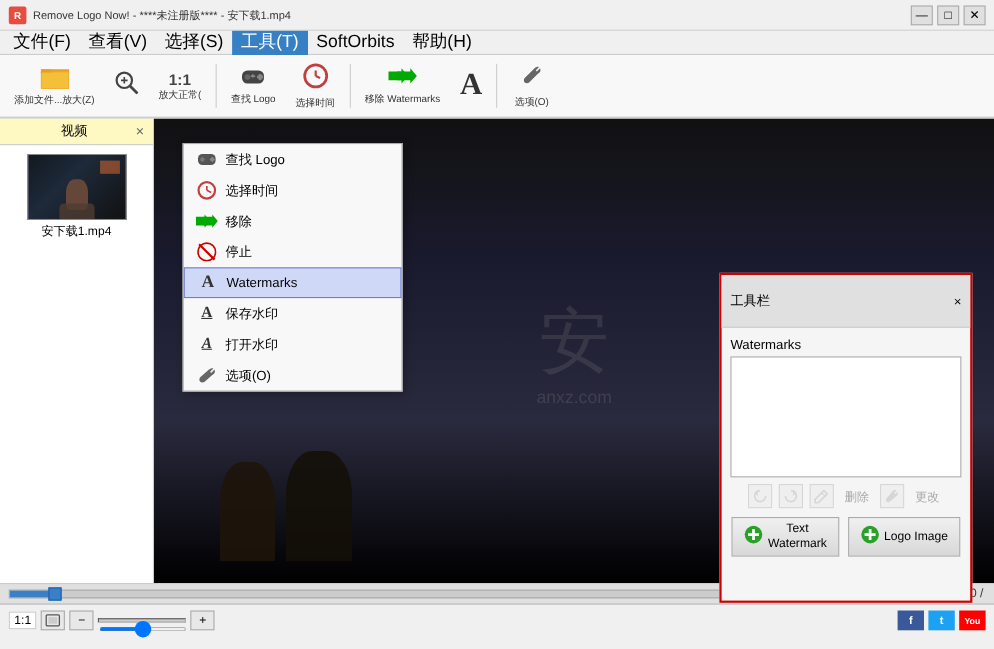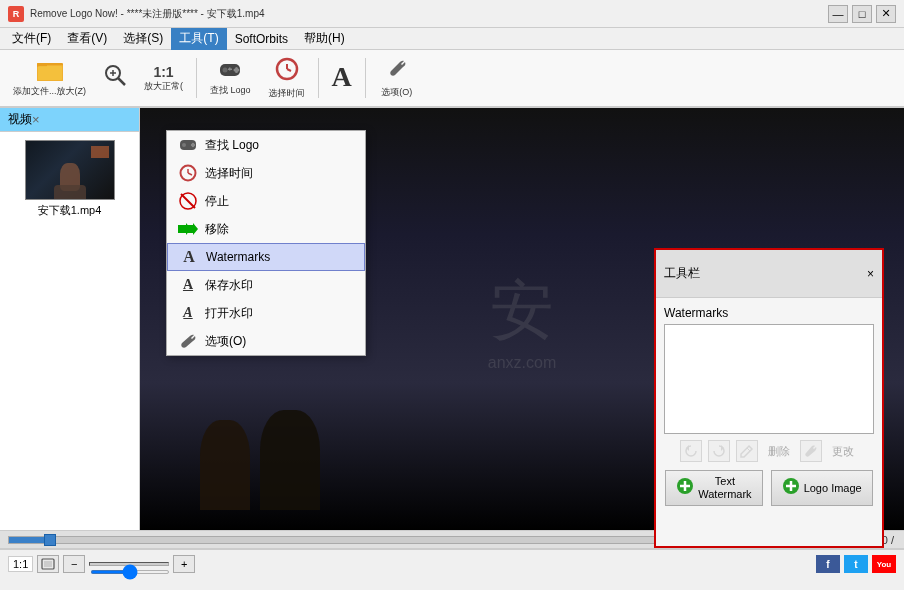--- a/index.html
+++ b/index.html
@@ -50,21 +50,21 @@
     .menu-bar {
       background: #f0f0f0;
       height: 22px;
       display: flex;
       align-items: center;
       border-bottom: 1px solid #ccc;
       padding: 0 4px;
     }
     .menu-item {
       padding: 2px 8px;
-      font-size: 12px;
+      font-size: 16px;
       cursor: pointer;
       height: 22px;
       display: flex; align-items: center;
     }
     .menu-item.highlighted {
       background: #3880c4;
       color: white;
     }
 
     
@@ -99,27 +99,28 @@
 
     
     .left-panel {
       width: 140px;
       background: #fff;
       border-right: 1px solid #ccc;
       display: flex;
       flex-direction: column;
     }
     .panel-header {
-      background: #7dd3fc;
+      background: #fef9c3;
       padding: 3px 8px;
       font-size: 12px;
       border-bottom: 1px solid #ccc;
       display: flex;
-      justify-content: flex-start;
-      align-items: center;
+      justify-content: flex-end;
+      align-items: center;
+      gap: 44px;
     }
     .panel-close {
       cursor: pointer; font-size: 13px; color: #666;
     }
     .video-list {
       flex: 1;
       padding: 8px;
     }
     .video-item {
       display: flex;
@@ -459,20 +460,29 @@
         <circle cx="12" cy="12" r="10" fill="none" stroke="#c04040" stroke-width="2.5"></circle>
         <line x1="12" y1="7" x2="12" y2="12" stroke="#c04040" stroke-width="2"></line>
         <line x1="12" y1="12" x2="16" y2="14" stroke="#c04040" stroke-width="2"></line>
       </svg>
     </span>
     <span style="font-size:9px; color:#333">选择时间</span>
   </div>
 
   <div class="toolbar-divider"></div>
 
+  <div class="toolbar-btn">
+    <span class="toolbar-icon">
+      <svg width="26" height="18" viewBox="0 0 26 18">
+        <polygon points="0,5 12,5 12,2 18,9 12,16 12,13 0,13" fill="#00aa00"></polygon>
+        <polygon points="8,5 20,5 20,2 26,9 20,16 20,13 8,13" fill="#00aa00"></polygon>
+      </svg>
+    </span>
+    <span style="font-size:9px; color:#333">移除 Watermarks</span>
+  </div>
 
   <div class="toolbar-btn" style="min-width:34px">
     <span class="toolbar-icon" style="font-size:28px; font-weight:bold; font-family:serif; color:#333; line-height:1;">A</span>
   </div>
 
   <div class="toolbar-divider"></div>
 
   <div class="toolbar-btn">
     <span class="toolbar-icon">
       <svg width="22" height="22" viewBox="0 0 22 22">
@@ -545,36 +555,36 @@
           <circle cx="9" cy="9" r="7.5" fill="none" stroke="#c04040" stroke-width="2"></circle>
           <line x1="9" y1="5" x2="9" y2="9" stroke="#c04040" stroke-width="1.5"></line>
           <line x1="9" y1="9" x2="13" y2="11" stroke="#c04040" stroke-width="1.5"></line>
         </svg>
       </div>
       <span class="dropdown-item-text">选择时间</span>
     </div>
 
     <div class="dropdown-item">
       <div class="dropdown-item-icon">
+        <svg width="20" height="14" viewBox="0 0 20 14">
+          <polygon points="0,3 8,3 8,1 13,7 8,13 8,11 0,11" fill="#00aa00"></polygon>
+          <polygon points="7,3 15,3 15,1 20,7 15,13 15,11 7,11" fill="#00aa00"></polygon>
+        </svg>
+      </div>
+      <span class="dropdown-item-text">移除</span>
+    </div>
+
+    <div class="dropdown-item">
+      <div class="dropdown-item-icon">
         <svg width="18" height="18" viewBox="0 0 18 18">
           <circle cx="9" cy="9" r="8" fill="none" stroke="#cc0000" stroke-width="1.5"></circle>
           <line x1="2" y1="2" x2="16" y2="16" stroke="#cc0000" stroke-width="2"></line>
         </svg>
       </div>
       <span class="dropdown-item-text">停止</span>
-    </div>
-
-    <div class="dropdown-item">
-      <div class="dropdown-item-icon">
-        <svg width="20" height="14" viewBox="0 0 20 14">
-          <polygon points="0,3 8,3 8,1 13,7 8,13 8,11 0,11" fill="#00aa00"></polygon>
-          <polygon points="7,3 15,3 15,1 20,7 15,13 15,11 7,11" fill="#00aa00"></polygon>
-        </svg>
-      </div>
-      <span class="dropdown-item-text">移除</span>
     </div>
 
     <div class="dropdown-item highlighted" style="background:#d0d8f8;border:1px solid #7080cc;">
       <div class="dropdown-item-icon" style="font-size:16px;font-weight:bold;font-family:serif;color:#333;">A</div>
       <span class="dropdown-item-text">Watermarks</span>
     </div>
 
     <div class="dropdown-item">
       <div class="dropdown-item-icon" style="font-size:14px;font-weight:bold;font-family:serif;color:#333;text-decoration:underline;">A</div>
       <span class="dropdown-item-text">保存水印</span>

